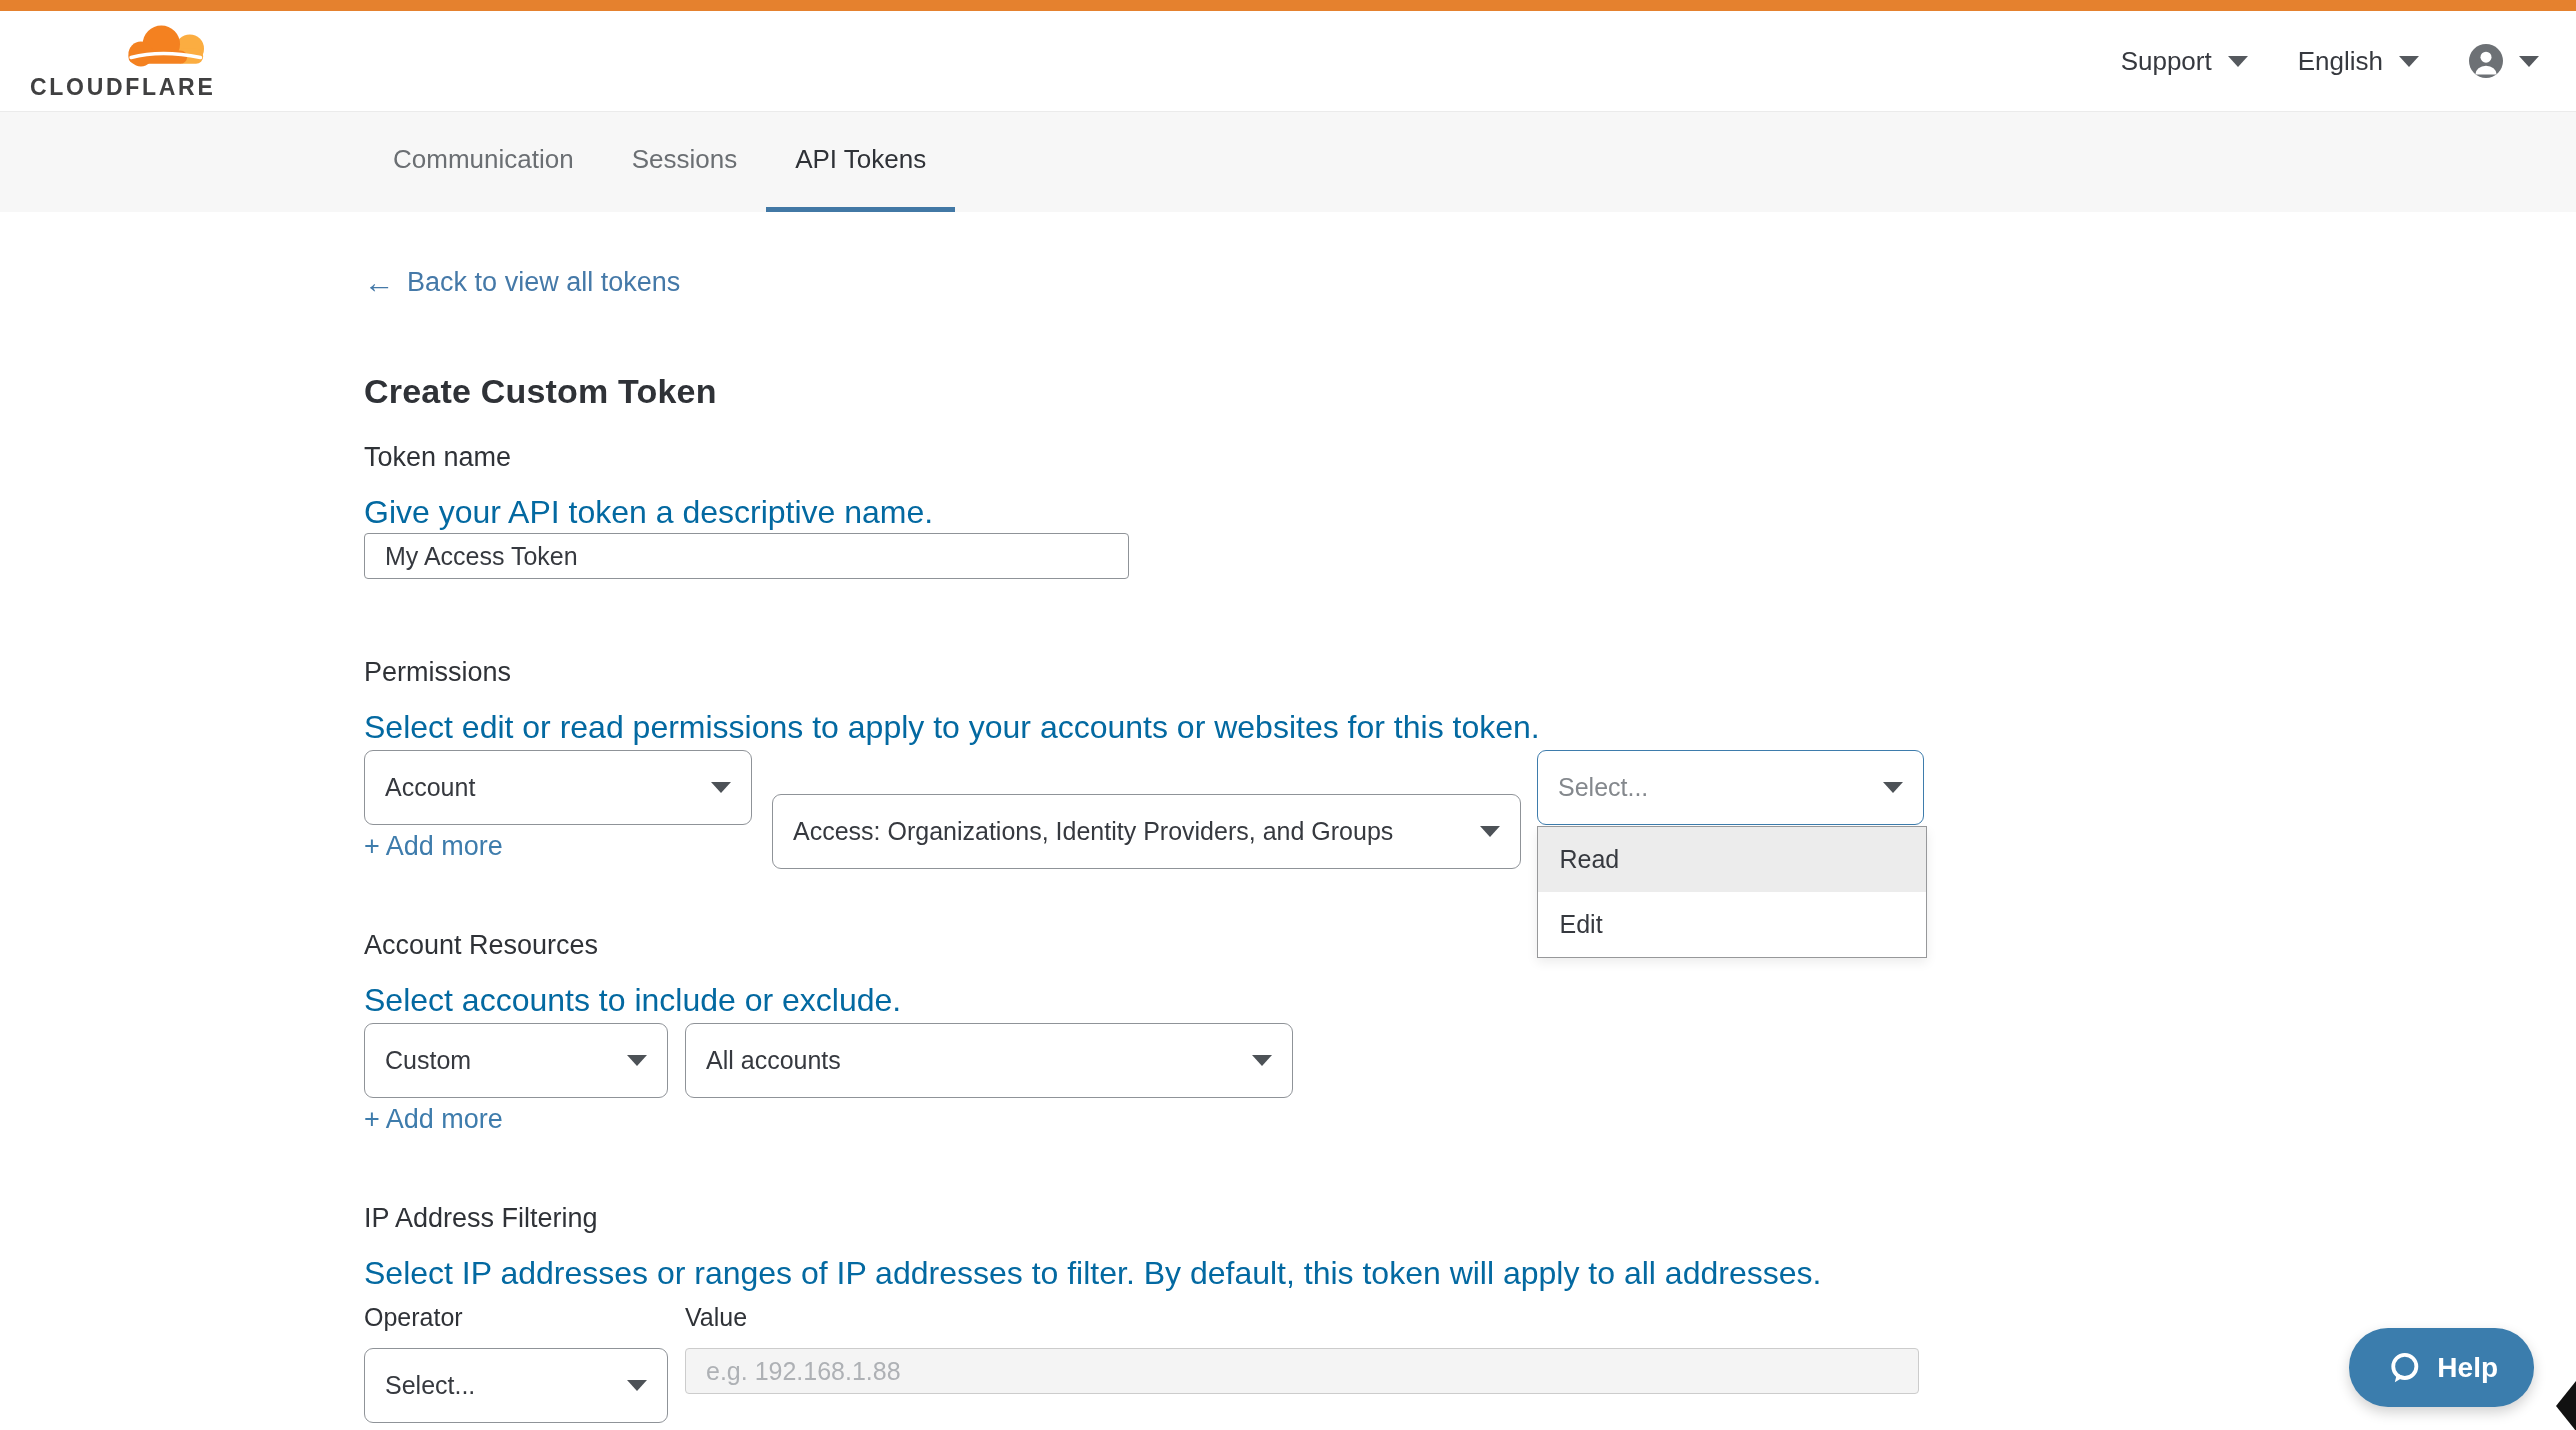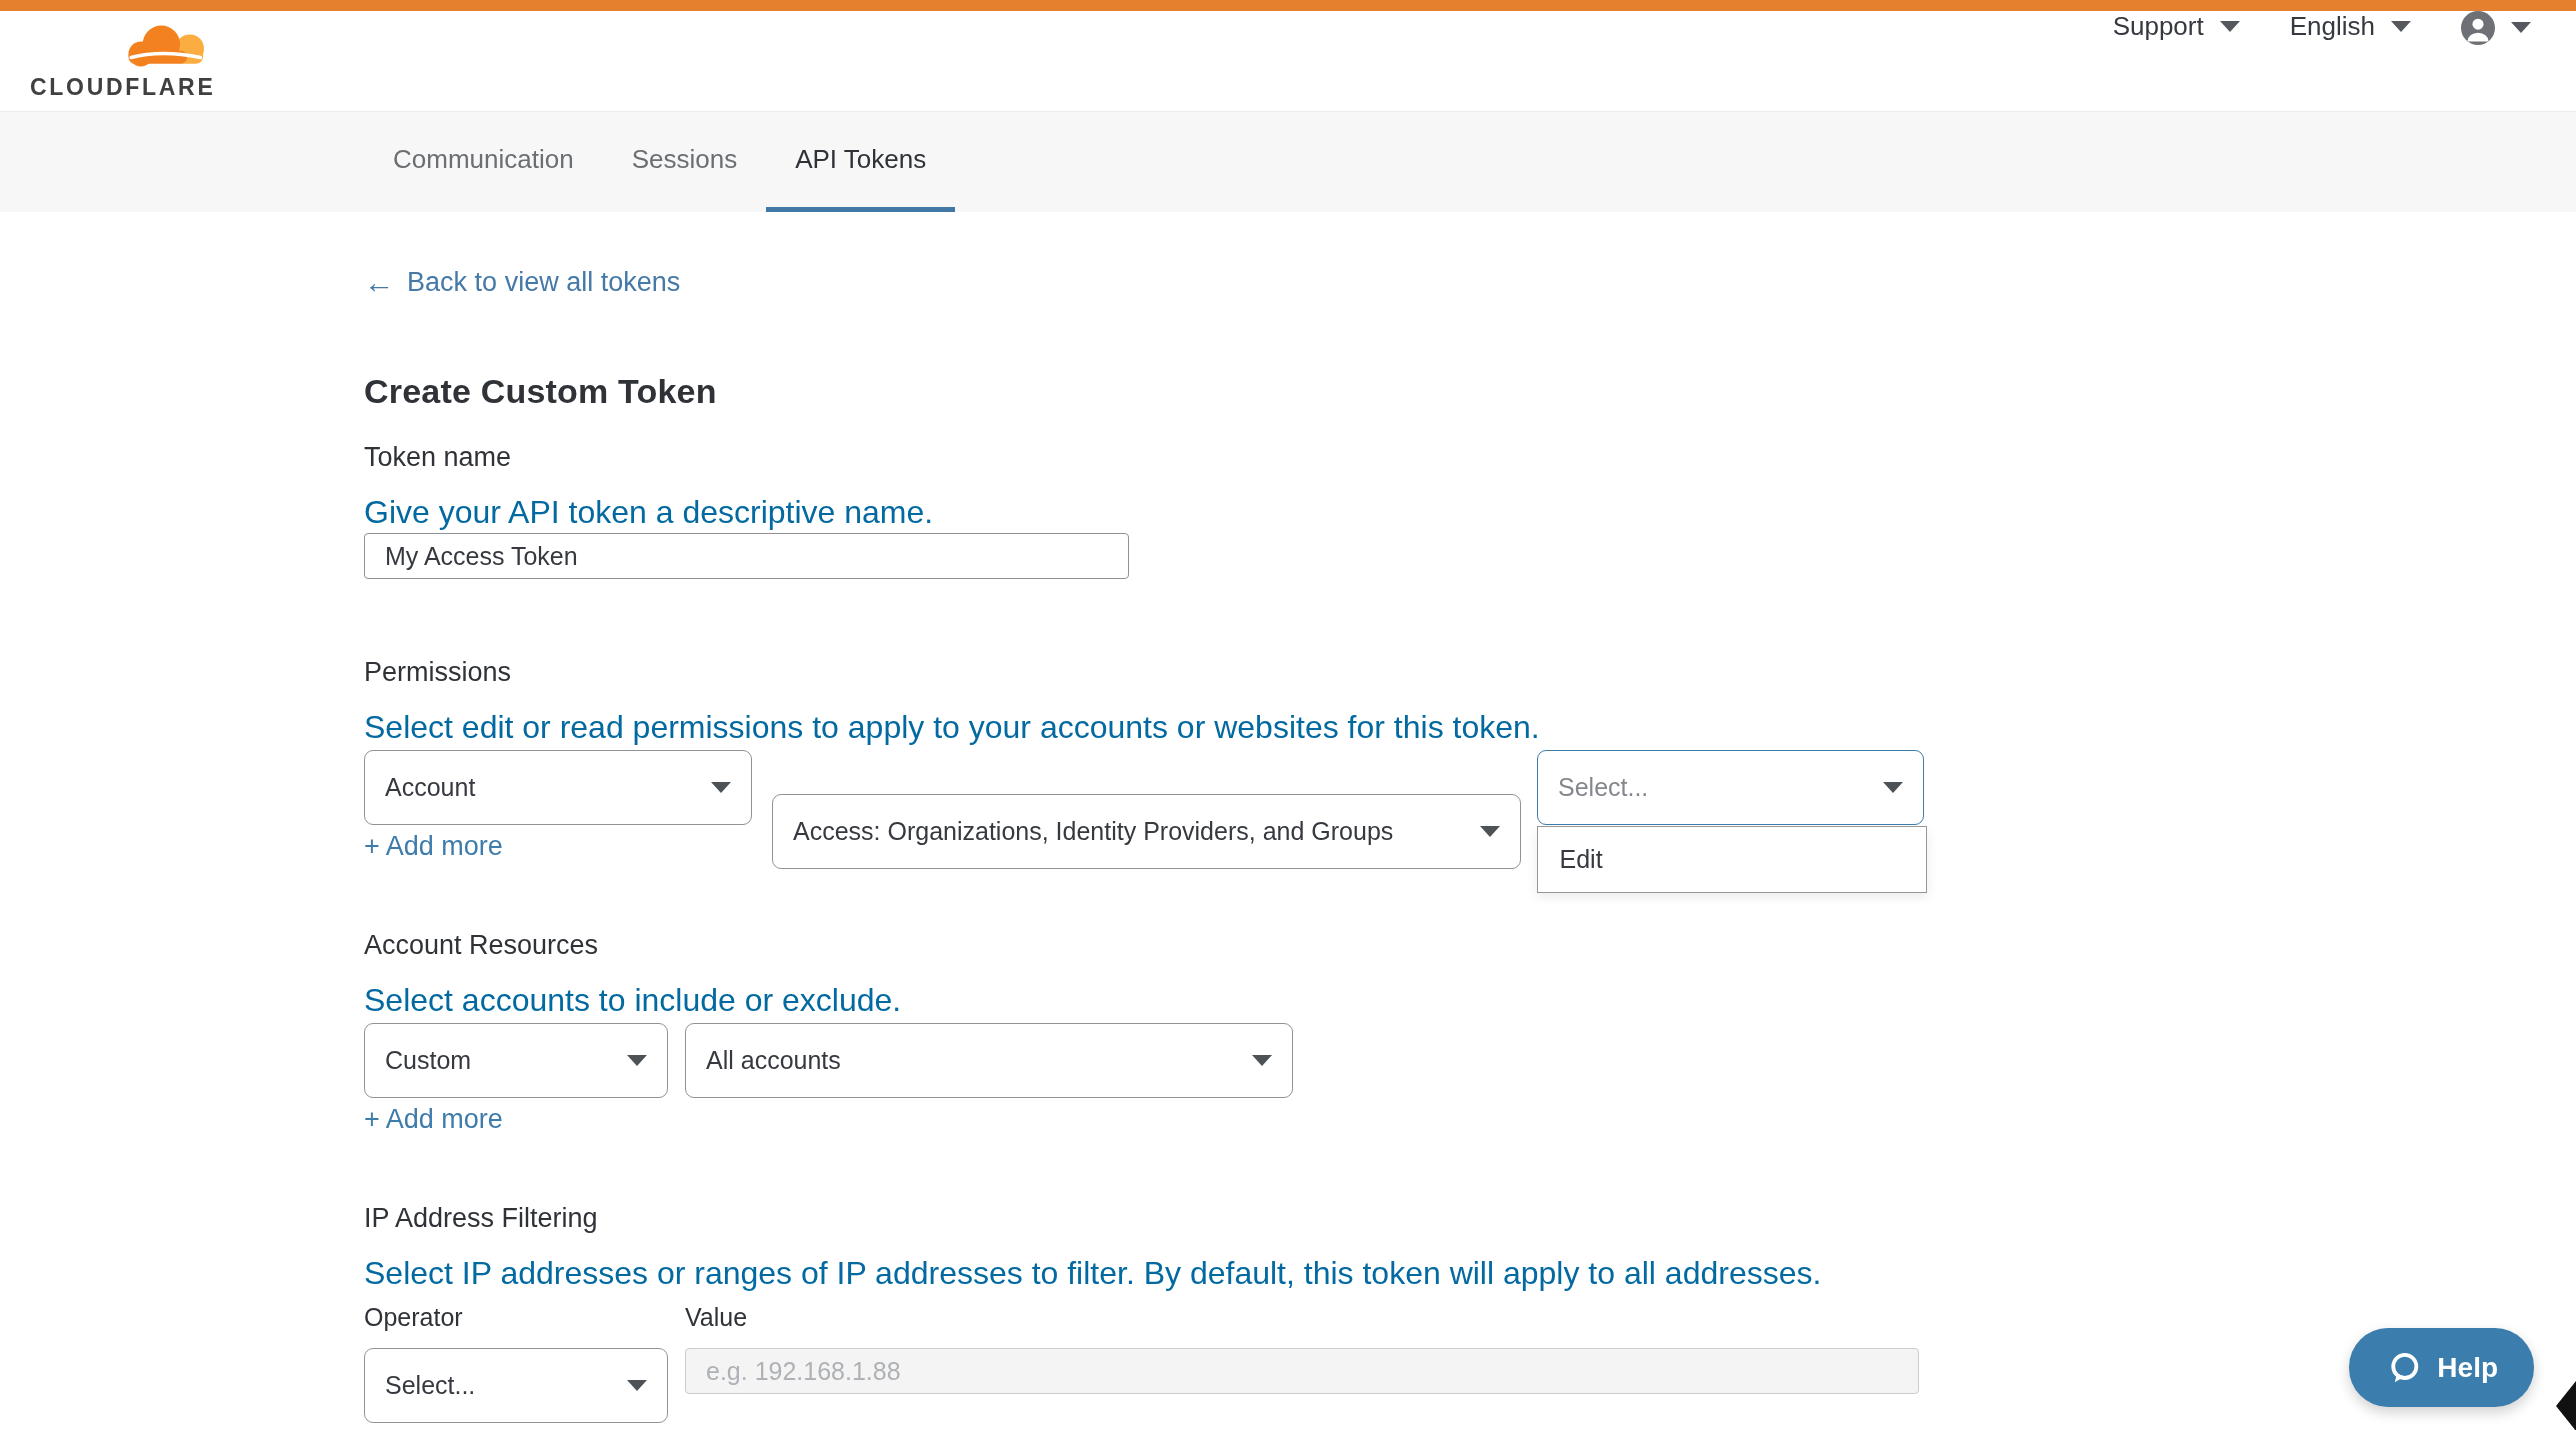--- a/index.html
+++ b/index.html
@@ -15,21 +15,21 @@
   .top-strip { position: absolute; left: 0; top: 0; width: 2576px; height: 10.8px; background: #e5812e; }
 
   
   .header { position: absolute; left: 0; top: 10.8px; width: 2576px; height: 101px; background: #ffffff; }
   .logo { position: absolute; left: 30px; top: 9px; width: 180px; height: 83px; }
   .logo-cloud { position: absolute; right: 0; top: 1.8px; width: 92px; height: 48px; }
   .logo-wordmark {
     position: absolute; left: 0; bottom: 1.8px; width: 180px;
     font-size: 23px; font-weight: bold; letter-spacing: 2.7px; color: #404041;
   }
-  .header-right { position: absolute; right: 45px; top: 0; height: 101px; display: flex; align-items: flex-start; gap: 50px; margin-left: 33px; }
+  .header-right { position: absolute; right: 37px; top: 0; height: 101px; display: flex; align-items: center; gap: 50px; margin-left: 33px; }
   .hdr-item { display: flex; align-items: center; gap: 16px; font-size: 26px; color: #36393f; cursor: pointer; }
   .caret {
     width: 0; height: 0; display: inline-block;
     border-left: 10px solid transparent; border-right: 10px solid transparent;
     border-top: 11.7px solid #55595e;
   }
   .avatar-svg { width: 34px; height: 34px; display: block; }
 
   
   .tabbar {
@@ -192,20 +192,21 @@
 <div class="dd" style="left:772px; top:750px; width:749px;margin-top:44px;">
   <span>Access: Organizations, Identity Providers, and Groups</span>
   <span class="dd-caret"></span>
 </div>
 <div class="dd focused" style="left:1537px; top:750px; width:387px;">
   <span>Select...</span>
   <span class="dd-caret"></span>
 </div>
 
 <div class="menu">
+  <div class="menu-item highlight">Read</div>
   <div class="menu-item">Edit</div>
 </div>
 
 <div class="add-more" style="left:364px; top:831px;">+ Add more</div>
 
 <div class="section-h" style="left:364px; top:930px;">Account Resources</div>
 <div class="section-d" style="left:364px; top:982px;">Select accounts to include or exclude.</div>
 
 <div class="dd" style="left:364px; top:1023px; width:304px;">
   <span>Custom</span>

